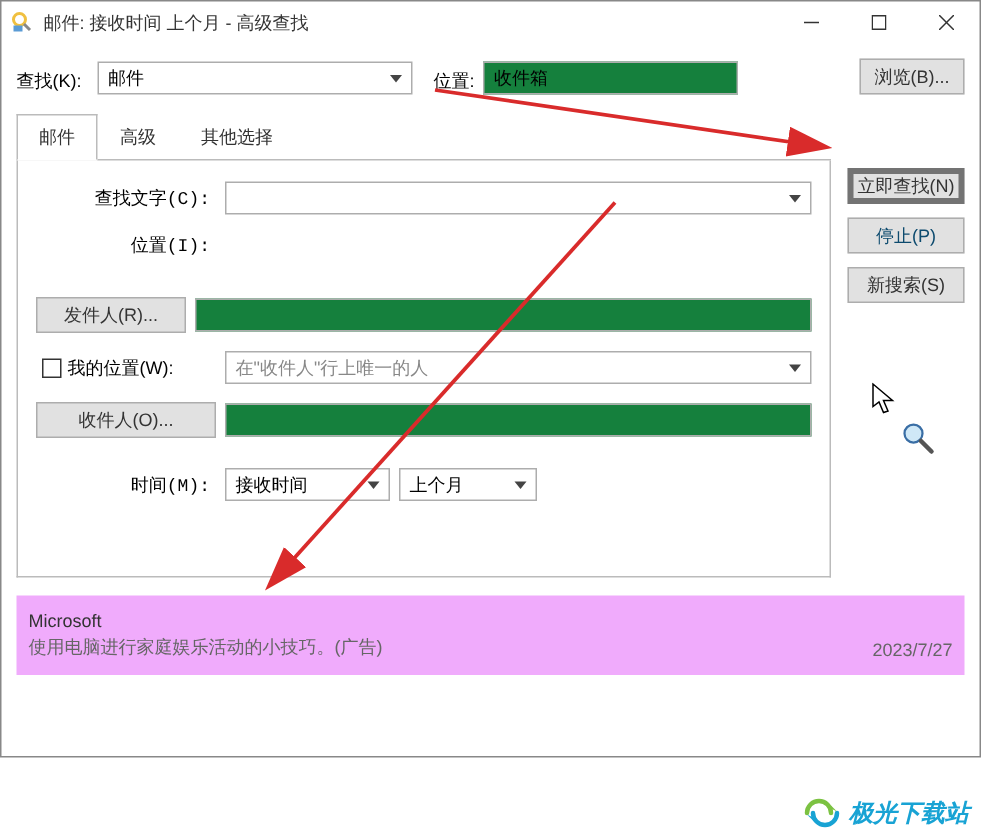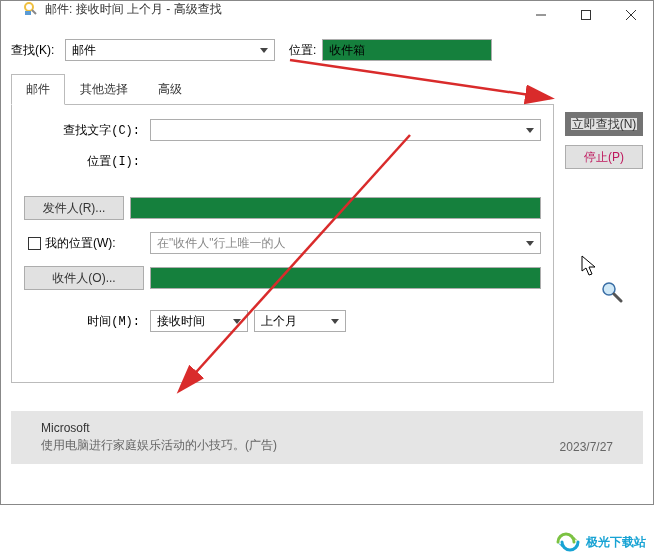--- a/index.html
+++ b/index.html
@@ -1,71 +1,71 @@
 <!DOCTYPE html>
 <html><head>
 <meta charset="utf-8">
 <style>
 * { box-sizing: border-box; margin: 0; padding: 0; font-family: "Microsoft YaHei", "Segoe UI", sans-serif; font-size: 12px; }
 body { background: #fff; width: 654px; height: 559px; position: relative; overflow: hidden; }
 
 .window { border: 1px solid #888; background: #fff; position: relative; height: 505px; }
 
-.titlebar { display: flex; height: 28px; padding: 0 0 0 22px; }
+.titlebar { display: flex; align-items: center; height: 28px; padding: 0 0 0 6px; }
 .titlebar .app-icon { width: 16px; height: 16px; margin-right: 6px; }
 .titlebar .title-text { flex: 1; color: #333; }
 .win-controls { display: flex; }
 .win-btn { width: 45px; height: 28px; display: flex; align-items: center; justify-content: center; color: #333; }
 .win-btn svg { width: 10px; height: 10px; }
 
 .content { padding: 10px 10px 0 10px; position: relative; }
 
-.row1 { display: flex; align-items: center; gap: 6px; margin-bottom: 12px; }
+.row1 { display: flex; align-items: flex-end; gap: 6px; margin-bottom: 12px; }
 .row1 .label { width: 48px; text-align: left; }
 .row1 .dropdown-search { width: 210px; }
 .row1 .label-loc { margin-left: 8px; }
 .row1 .loc-input { width: 170px; }
 .row1 .spacer { flex: 1; }
 .browse-btn { width: 70px; }
 
 .tabbar { display: flex; border-bottom: 1px solid #bbb; position: relative; }
 .tab { padding: 6px 14px 6px 14px; border: 1px solid transparent; position: relative; top: 1px; color: #333; }
 .tab.active { border: 1px solid #bbb; border-bottom: 1px solid #fff; background: #fff; }
 
 .tab-body { border: 1px solid #bbb; border-top: none; padding: 14px 12px 14px 12px; width: 543px; height: 278px; position: relative; }
 
 .right-buttons { position: absolute; right: 10px; top: 83px; display: flex; flex-direction: column; gap: 9px; width: 78px; }
 
 .btn { height: 24px; border: 1px solid #adadad; background: #e1e1e1; color: #333; display: flex; align-items: center; justify-content: center; cursor: default; }
-.btn.primary { border: 6px solid #737373; }
-.btn.disabled { color: #be185d; }
+.btn.primary { border: 4px solid #737373; }
+.btn.disabled { color: #0c4a6e; }
 
 .dropdown { height: 22px; border: 1px solid #adadad; background: #fff; display: flex; align-items: center; padding: 0 20px 0 6px; position: relative; }
 .dropdown::after { content: ""; position: absolute; right: 6px; top: 50%; transform: translateY(-2px); border-left: 4px solid transparent; border-right: 4px solid transparent; border-top: 5px solid #444; }
 .dropdown.editable { background: #fff; }
 
 .textinput { height: 22px; border: 1px solid #adadad; background: #15803d; padding: 0 6px; display: flex; align-items: center; }
 
 .form-row { display: flex; align-items: center; margin-bottom: 12px; gap: 6px; }
 .form-label { width: 120px; text-align: right; padding-right: 4px; font-family: Liberation Mono, monospace; }
 
 .checkbox-wrap { display: flex; align-items: center; gap: 4px; }
 .checkbox { width: 13px; height: 13px; border: 1px solid #333; }
 
 .cursor { position: absolute; }
 .magnifier { position: absolute; }
 
-.result-list { margin-top: 28px; background: #e5e5e5; padding: 10px 30px; display: flex; align-items: flex-start; gap: 8px; }
+.result-list { margin-top: 12px; background: #f0abfc; padding: 10px 8px; display: flex; align-items: flex-start; gap: 8px; }
 .result-content { flex: 1; }
 .result-sender { color: #333; }
 .result-subject { color: #666; margin-top: 2px; }
 .result-date { color: #666; align-self: flex-end; }
 
 .watermark { position: absolute; right: 8px; bottom: 6px; display: flex; align-items: center; gap: 4px; }
-.watermark-text { color: #18a3d4; font-weight: bold; font-size: 12px; }
+.watermark-text { color: #18a3d4; font-style: italic; font-weight: bold; font-size: 16px; }
 
 .arrow-svg { position: absolute; pointer-events: none; }
 
 .ph { color: #888; }
 </style>
 </head>
 <body>
 
 <div class="window">
   <div class="titlebar">
@@ -102,26 +102,29 @@
     <div class="row1">
       <span class="label">查找(K):</span>
       <div class="dropdown dropdown-search">
         <span>邮件</span>
       </div>
       <span class="label-loc">位置:</span>
       <div class="textinput loc-input">
         <span>收件箱</span>
       </div>
       <div class="spacer"></div>
+      <div class="btn browse-btn">
+        <span>浏览(B)...</span>
+      </div>
     </div>
 
     <div class="tabbar" style="width:543px;">
       <div class="tab active"><span>邮件</span></div>
+      <div class="tab"><span>高级</span></div>
       <div class="tab"><span>其他选择</span></div>
-      <div class="tab"><span>高级</span></div>
     </div>
 
     <div class="tab-body">
 
       <div class="form-row">
         <span class="form-label">查找文字(C):</span>
         <div class="dropdown editable" style="flex:1"></div>
       </div>
 
       <div class="form-row">
@@ -149,36 +152,39 @@
 
       <div class="form-row">
         <div class="btn" style="width:120px">
           <span>收件人(O)...</span>
         </div>
         <div class="textinput" style="flex:1"></div>
       </div>
 
       <div class="form-row" style="margin-top:20px">
         <span class="form-label">时间(M):</span>
-        <div class="dropdown" style="width:98px">
+        <div class="dropdown" style="width:110px">
           <span>接收时间</span>
         </div>
         <div class="dropdown" style="width:92px">
           <span>上个月</span>
         </div>
       </div>
 
     </div>
 
     <div class="right-buttons">
       <div class="btn primary">
         <span>立即查找(N)</span>
       </div>
       <div class="btn disabled">
         <span>停止(P)</span>
+      </div>
+      <div class="btn">
+        <span>新搜索(S)</span>
       </div>
     </div>
 
     <div class="result-list">
       <div class="result-content">
         <div class="result-sender">Microsoft</div>
         <div class="result-subject">使用电脑进行家庭娱乐活动的小技巧。(广告)</div>
       </div>
       <div class="result-date">2023/7/27</div>
     </div>

